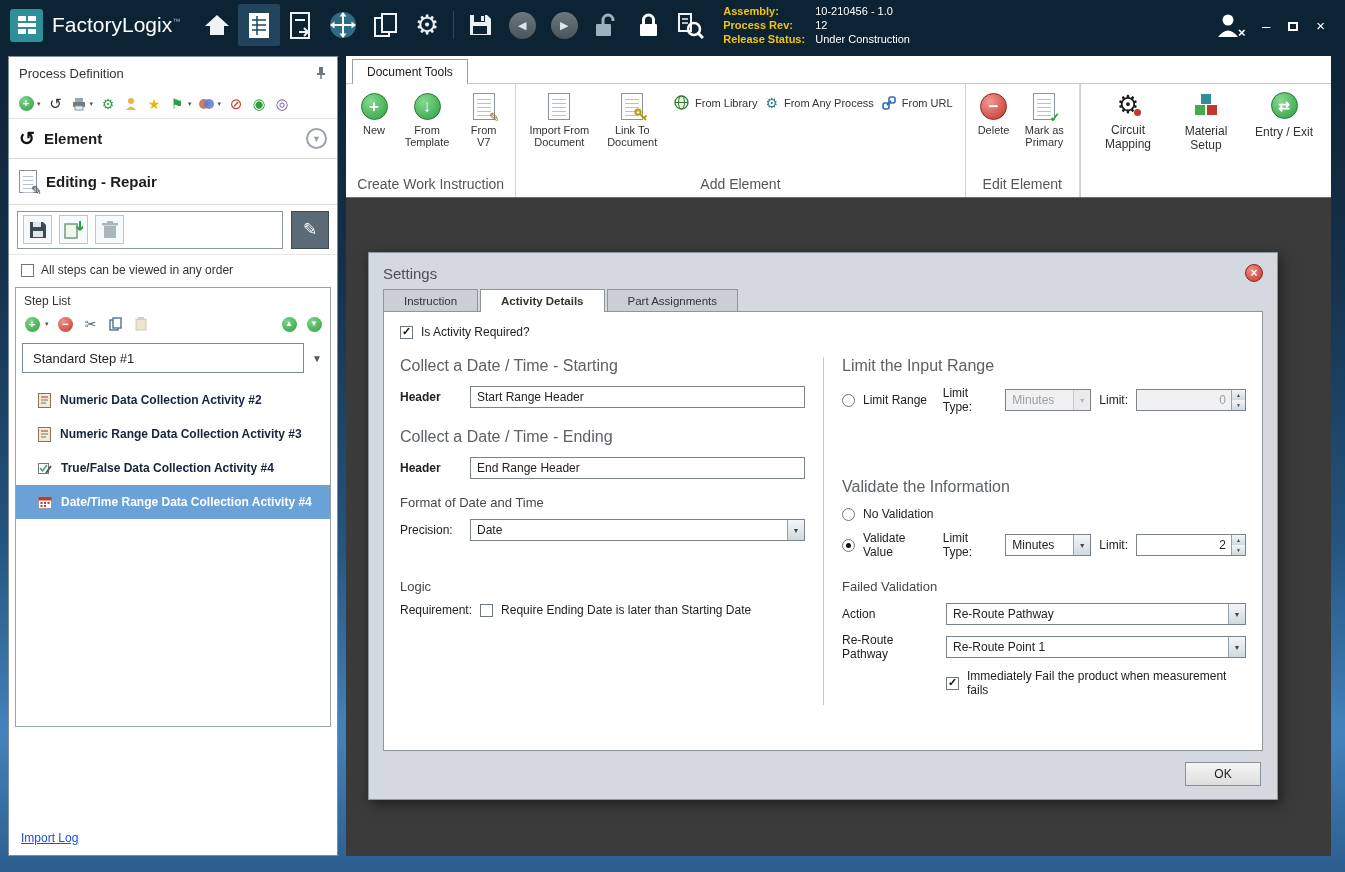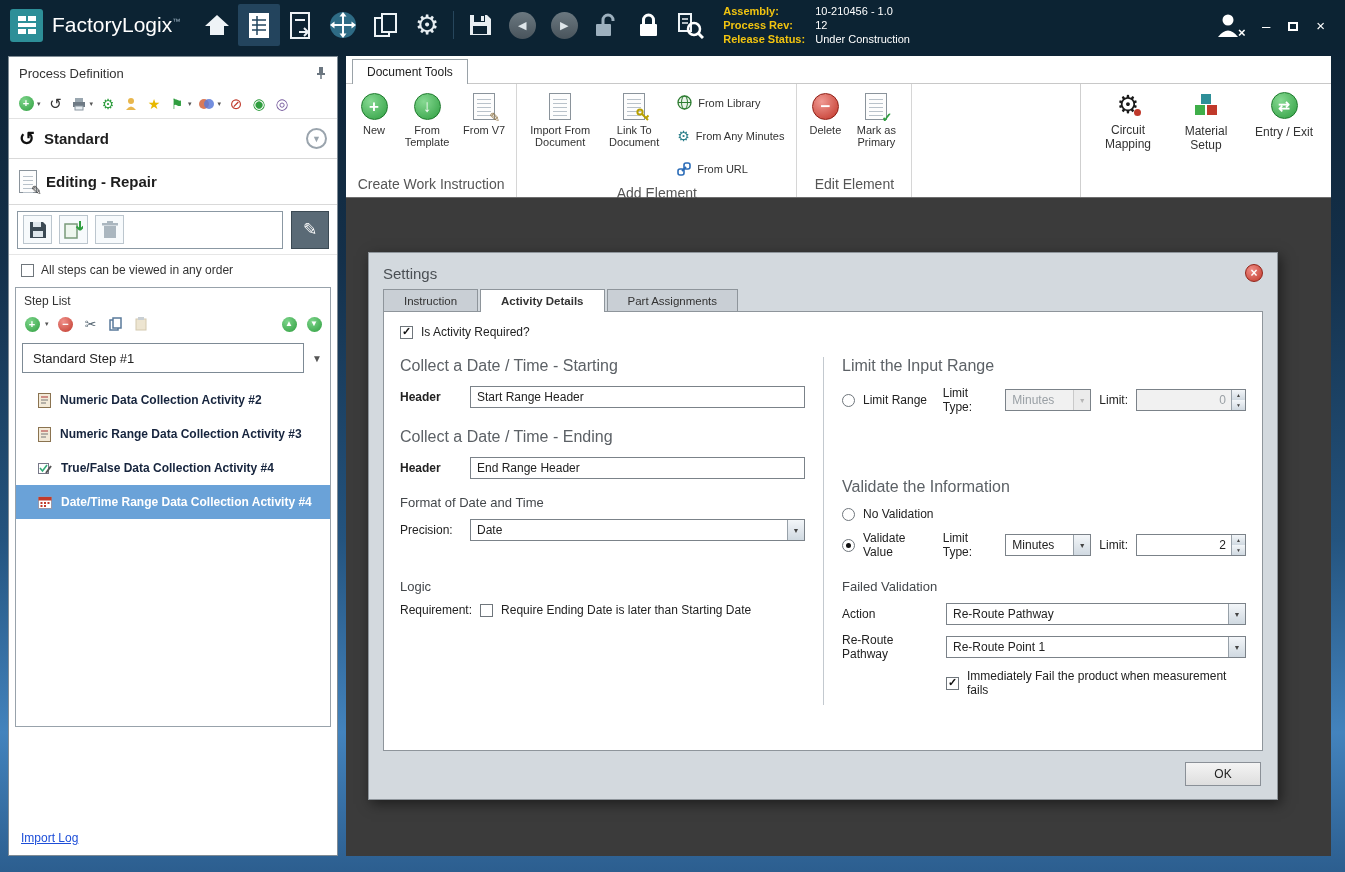--- a/index.html
+++ b/index.html
@@ -65,21 +65,21 @@
 .rb-btn{display:flex;flex-direction:column;align-items:center;text-align:center;font-size:11px;color:#333;padding:3px 5px;min-width:44px;gap:4px}
 .rb-btn .rb-lbl{line-height:12px}
 .w72{max-width:74px}
 .rb-group-label{text-align:center;font-size:14px;color:#565656;padding:4px 8px 5px}
 .big-circ{width:27px;height:27px;border-radius:50%;display:flex;align-items:center;justify-content:center;color:#fff;font-size:17px;font-weight:bold}
 .big-circ.green{background:radial-gradient(circle at 35% 30%,#86d992,#2e9e40);border:1px solid #1d7a2c}
 .big-circ.red{background:radial-gradient(circle at 35% 30%,#f09a93,#c13327);border:1px solid #8f1f16}
 .page-ic{width:22px;height:27px;background:#fdfdfd;border:1px solid #8a939b;position:relative}
 .page-ic .lines{position:absolute;left:3px;right:3px;top:5px;height:17px;background:repeating-linear-gradient(#b9c2ca 0 1px,transparent 1px 4px)}
 .page-ic .ovl{position:absolute;right:-6px;bottom:-5px;font-size:13px;line-height:1}
-.add-col{display:flex;flex-direction:column;justify-content:flex-start;gap:16px;padding:4px 6px}
+.add-col{display:flex;flex-direction:row;justify-content:flex-start;gap:8px;padding:4px 6px}
 .rb-small{display:flex;align-items:center;gap:6px;font-size:11px;color:#333;height:17px;white-space:nowrap}
 .tools{margin-left:auto;border-left:1px solid #cfcfcf;display:flex;align-items:flex-start;padding:8px 14px;gap:12px}
 .tool-btn{display:flex;flex-direction:column;align-items:center;text-align:center;font-size:12px;color:#333;gap:6px;width:66px}
 .gear-pin{position:relative;font-size:25px;line-height:1;color:#1a1a1a}
 .gear-pin i{position:absolute;right:-2px;bottom:1px;width:7px;height:7px;border-radius:50%;background:#c0392b}
 
 .content{position:absolute;top:142px;left:0;right:0;bottom:0;background:#3b3b3b}
 .dialog{position:absolute;left:22px;top:54px;width:910px;height:548px;background:#d3d9de;border:1px solid #8e959b;box-shadow:3px 4px 12px rgba(0,0,0,.5)}
 .dlg-header{display:flex;align-items:flex-end;padding:11px 14px 7px}
 .dlg-title{flex:1;font-size:15px;color:#4a4f54}
@@ -289,21 +289,21 @@
             <circle cx="10" cy="6" r="5" fill="#5a7ad8" opacity=".85"></circle>
           </svg>
         </span>
         <span class="caret">▾</span>
       <span class="ti" style="color:#c0392b;font-size:15px">⊘</span>
       <span class="ti" style="color:#2f9e3f;font-size:15px">◉</span>
       <span class="ti" style="color:#7a5fa0;font-size:15px">◎</span>
     </div>
     <div class="sb-row reroutes">
       <span style="font-size:19px;font-weight:bold;color:#111">↺</span>
-      <span class="lbl">Standard</span>
+      <span class="lbl">Element</span>
       <span class="down-circle">▼</span>
     </div>
     <div class="sb-row editing">
       <span class="page-ic" style="width:18px;height:23px">
           <span class="lines"></span>
           <span class="ovl">✎</span>
         </span>
       <span class="lbl">Editing - Repair</span>
     </div>
     <div class="sb-actions">
@@ -468,21 +468,21 @@
               <div class="rb-small">
                 <svg width="15" height="15">
                     <circle cx="7.5" cy="7.5" r="6.5" fill="#eaf3ea" stroke="#2e7d32" stroke-width="1.3"></circle>
                     <ellipse cx="7.5" cy="7.5" rx="3" ry="6.5" fill="none" stroke="#2e7d32"></ellipse>
                     <line x1="1" y1="7.5" x2="14" y2="7.5" stroke="#2e7d32"></line>
                   </svg>
                 <span>From Library</span>
               </div>
               <div class="rb-small">
                 <span style="color:#2a7f8a;font-size:14px;line-height:1">⚙</span>
-                <span>From Any Minutes</span>
+                <span>From Any Process</span>
               </div>
               <div class="rb-small">
                 <svg width="14" height="14">
                     <path d="M5 9 l4 -4" stroke="#2b6cb8" stroke-width="2"></path>
                     <rect x="1" y="7" width="6" height="6" rx="2" fill="none" stroke="#2b6cb8" stroke-width="1.6"></rect>
                     <rect x="7" y="1" width="6" height="6" rx="2" fill="none" stroke="#2b6cb8" stroke-width="1.6"></rect>
                   </svg>
                 <span>From URL</span>
               </div>
             </div>

